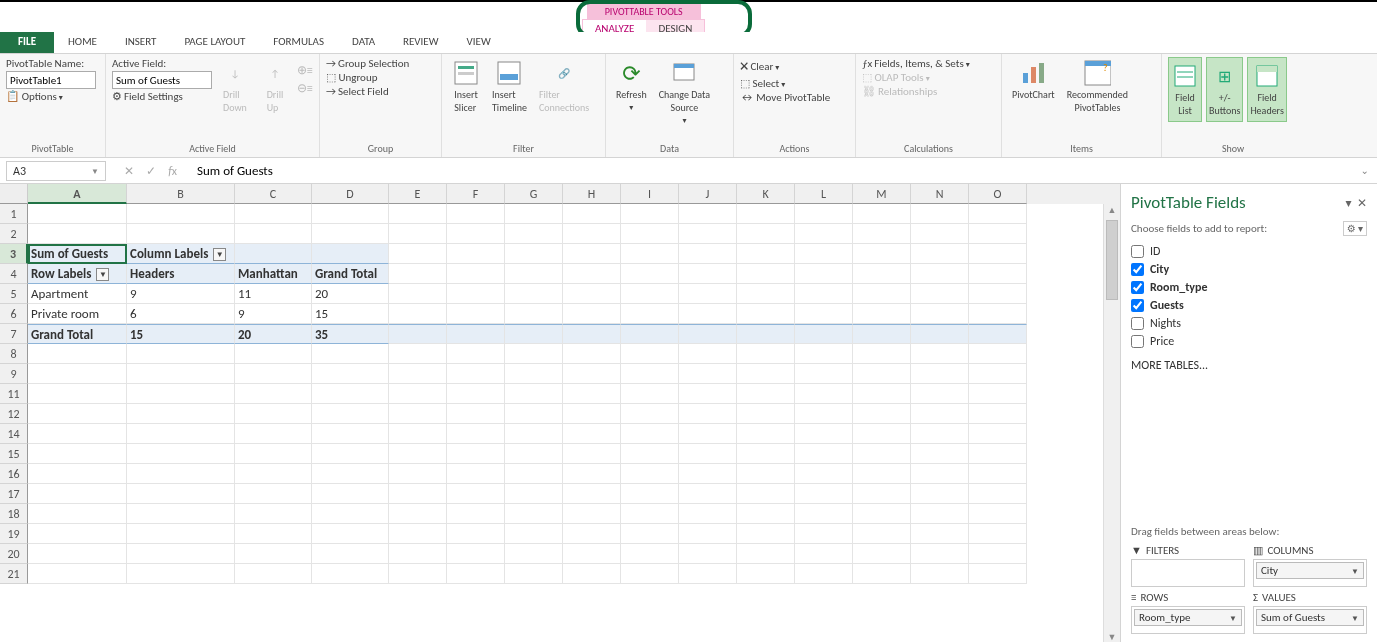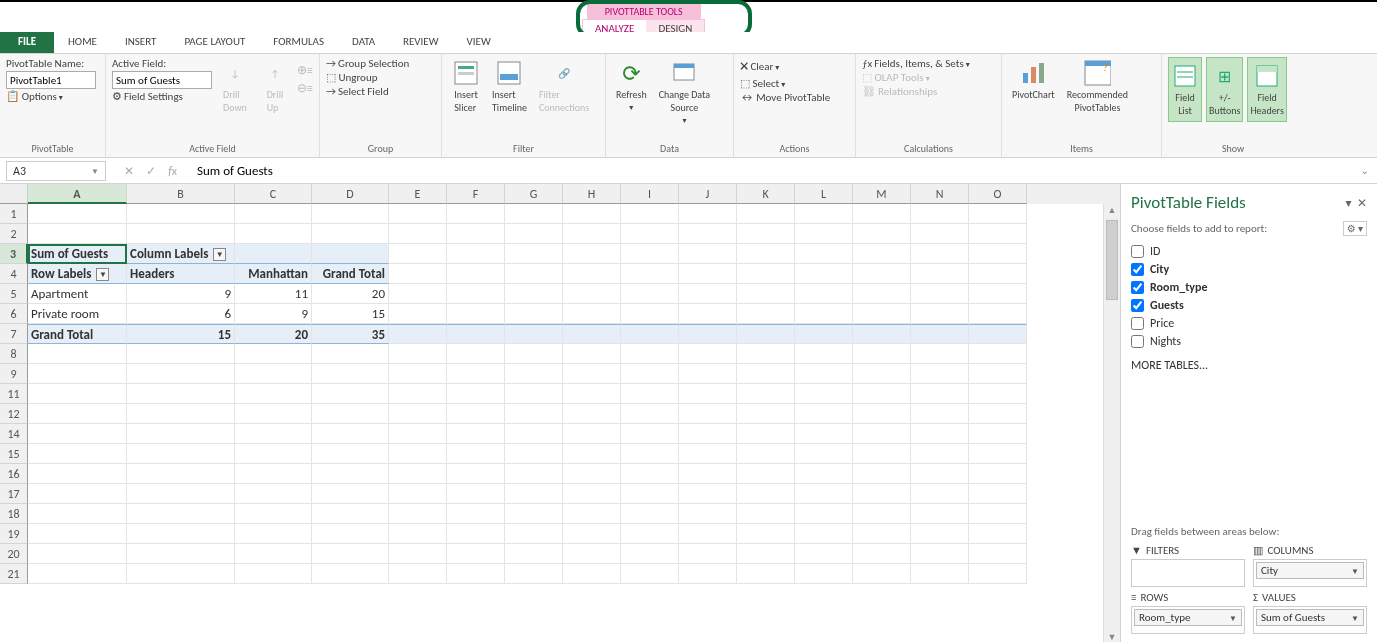--- a/index.html
+++ b/index.html
@@ -49,21 +49,21 @@
 .ch { border-right: 1px solid #d4d4d4; border-bottom: 1px solid #999; text-align: center; font-size: 12px; color: #555; line-height: 20px; }
 .ch.sel { background: #d8e8d8; border-bottom: 2px solid #217346; font-weight: bold; }
 .rows-area { position: relative; }
 .row { display: flex; height: 20px; }
 .rh { width: 28px; background: #f0f0f0; border-right: 1px solid #999; border-bottom: 1px solid #d4d4d4; text-align: center; font-size: 12px; color: #555; line-height: 20px; }
 .rh.sel { background: #d8e8d8; border-right: 2px solid #217346; font-weight: bold; }
 .cell { border-right: 1px solid #e4e4e4; border-bottom: 1px solid #e4e4e4; font-size: 13px; padding: 0 3px; line-height: 20px; overflow: hidden; white-space: nowrap; }
 .pvt-hdr { background: #e6eef7; border-bottom: 1px solid #8eb4d8; }
 .pvt-total-row .cell { background: #e6eef7; border-top: 1px solid #8eb4d8; }
 .active-cell { outline: 2px solid #217346; outline-offset: -2px; }
-.right { text-align: right; }
+.right { text-align: left; }
 .dd { display: inline-block; width: 13px; height: 13px; border: 1px solid #888; background: #f7f7f7; font-size: 8px; line-height: 11px; text-align: center; color: #444; vertical-align: middle; margin-left: 2px; cursor: pointer; }
 .vscroll { position: absolute; right: 0; top: 20px; width: 17px; bottom: 0; background: #f0f0f0; border-left: 1px solid #ddd; }
 .vscroll::before { content: "▲"; position: absolute; top: 0; left: 0; right: 0; text-align: center; font-size: 9px; color: #888; }
 .vscroll::after { content: "▼"; position: absolute; bottom: 0; left: 0; right: 0; text-align: center; font-size: 9px; color: #888; }
 .thumb { position: absolute; top: 16px; left: 2px; right: 2px; height: 80px; background: #cfcfcf; border: 1px solid #bbb; }
 
 
 .pane { position: absolute; top: 184px; left: 1120px; right: 0; bottom: 0; background: #fff; border-left: 1px solid #d4d4d4; padding: 8px 10px; font-size: 12px; display: flex; flex-direction: column; }
 .pane-title { font-size: 17px; color: #217346; font-weight: normal; margin-bottom: 8px; display: flex; justify-content: space-between; align-items: center; }
 .pane-title .ctrls { font-size: 12px; color: #666; }
@@ -716,25 +716,25 @@
       <div class="field-item checked">
         <input type="checkbox" checked="" style="">
         <label>Room_type</label>
       </div>
       <div class="field-item checked">
         <input type="checkbox" checked="" style="">
         <label>Guests</label>
       </div>
       <div class="field-item">
         <input type="checkbox" style="">
-        <label>Price</label>
+        <label>Nights</label>
       </div>
       <div class="field-item">
         <input type="checkbox" style="">
-        <label>Nights</label>
+        <label>Price</label>
       </div>
       <div class="more-tables">MORE TABLES...</div>
     </div>
   <div class="drag-label">Drag fields between areas below:</div>
   <div class="quads">
     <div>
       <div class="quad-title">
           <span>▼</span>
           <span>FILTERS</span>
         </div>

